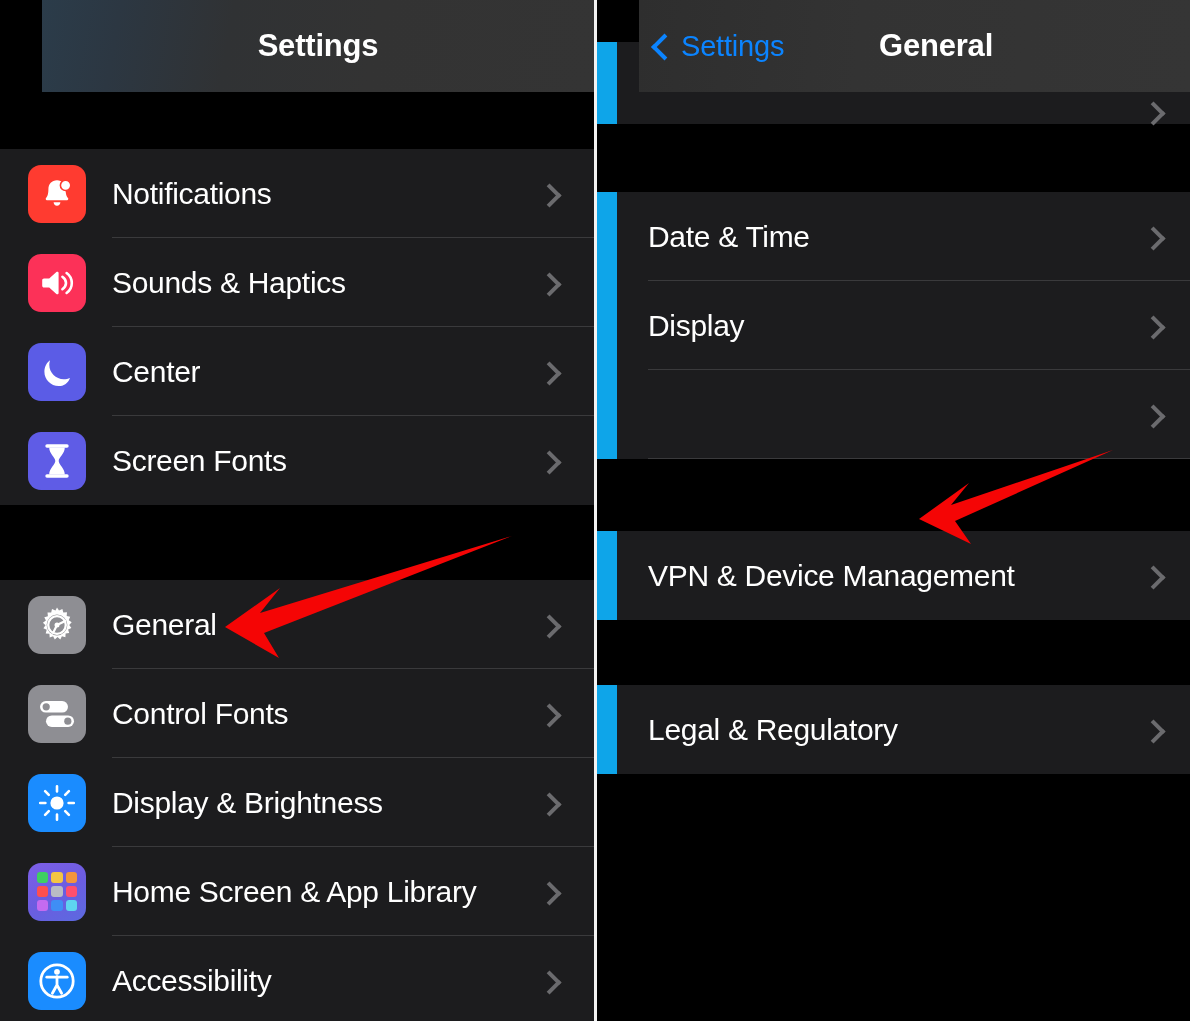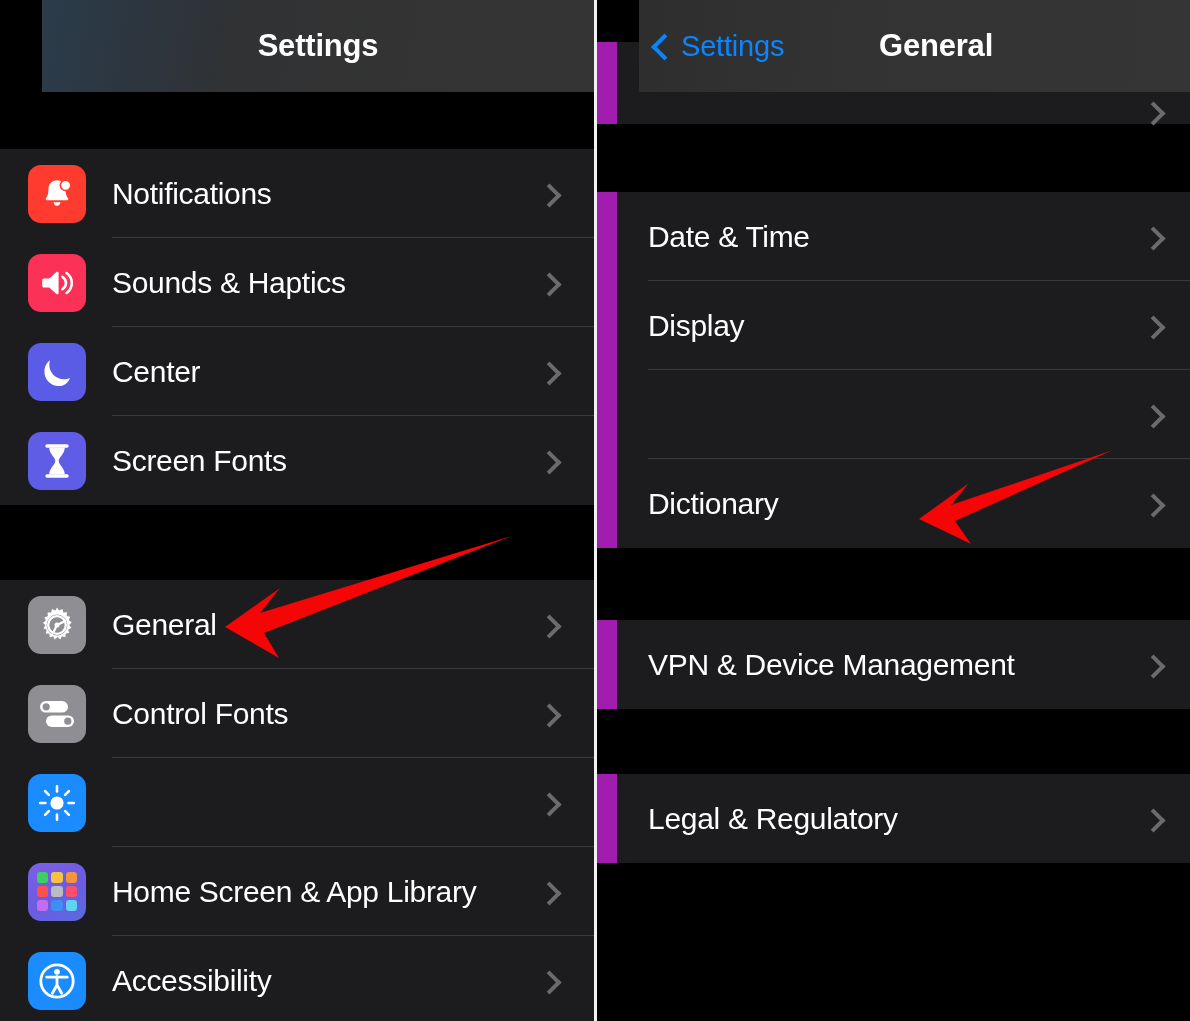--- a/index.html
+++ b/index.html
@@ -103,21 +103,21 @@
     top: 0;
     left: 0;
     right: 0;
     bottom: 0;
   }
   .gap {
     background: #000000;
     width: 100%;
   }
   .group {
-    background: #a21caf;
+    background: #0ea5e9;
     width: 100%;
   }
   .row {
     position: relative;
     display: flex;
     align-items: center;
     height: 89px;
     background: #1c1c1e;
     cursor: pointer;
   }
@@ -324,20 +324,21 @@
             <span class="glyph">
               <svg width="40" height="40" viewBox="0 0 40 40">
                 <circle cx="20" cy="20" r="6.6" fill="#fff"></circle>
                 <g stroke="#fff" stroke-width="2.6" stroke-linecap="round">
                   <path d="M20 3.2v5.2M20 31.6v5.2M3.2 20h5.2M31.6 20h5.2"></path>
                   <path d="M8.1 8.1l3.7 3.7M28.2 28.2l3.7 3.7M31.9 8.1l-3.7 3.7M11.8 28.2l-3.7 3.7"></path>
                 </g>
               </svg>
             </span>
           </span>
+          <span class="row-label">Display &amp; Brightness</span>
           <span class="chevron"></span>
           <span class="row-sep"></span>
         </div>
 
         <div class="row">
           <span class="app-icon ic-home">
             <span class="hs-grid">
               <i style="background:#3ecf62"></i>
                 <i style="background:#f5c542"></i>
                 <i style="background:#f2953d"></i>
@@ -404,24 +405,20 @@
         </div>
         <div class="row">
           <span class="row-label">Display</span>
           <span class="chevron"></span>
           <span class="row-sep"></span>
         </div>
         <div class="row">
           <span class="chevron"></span>
           <span class="row-sep"></span>
         </div>
-        <div class="row">
-          <span class="row-label">Dictionary</span>
-          <span class="chevron"></span>
-        </div>
       </div>
 
       <div class="gap" style="height:72px"></div>
 
       <div class="group">
         <div class="row">
           <span class="row-label">VPN &amp; Device Management</span>
           <span class="chevron"></span>
         </div>
       </div>

